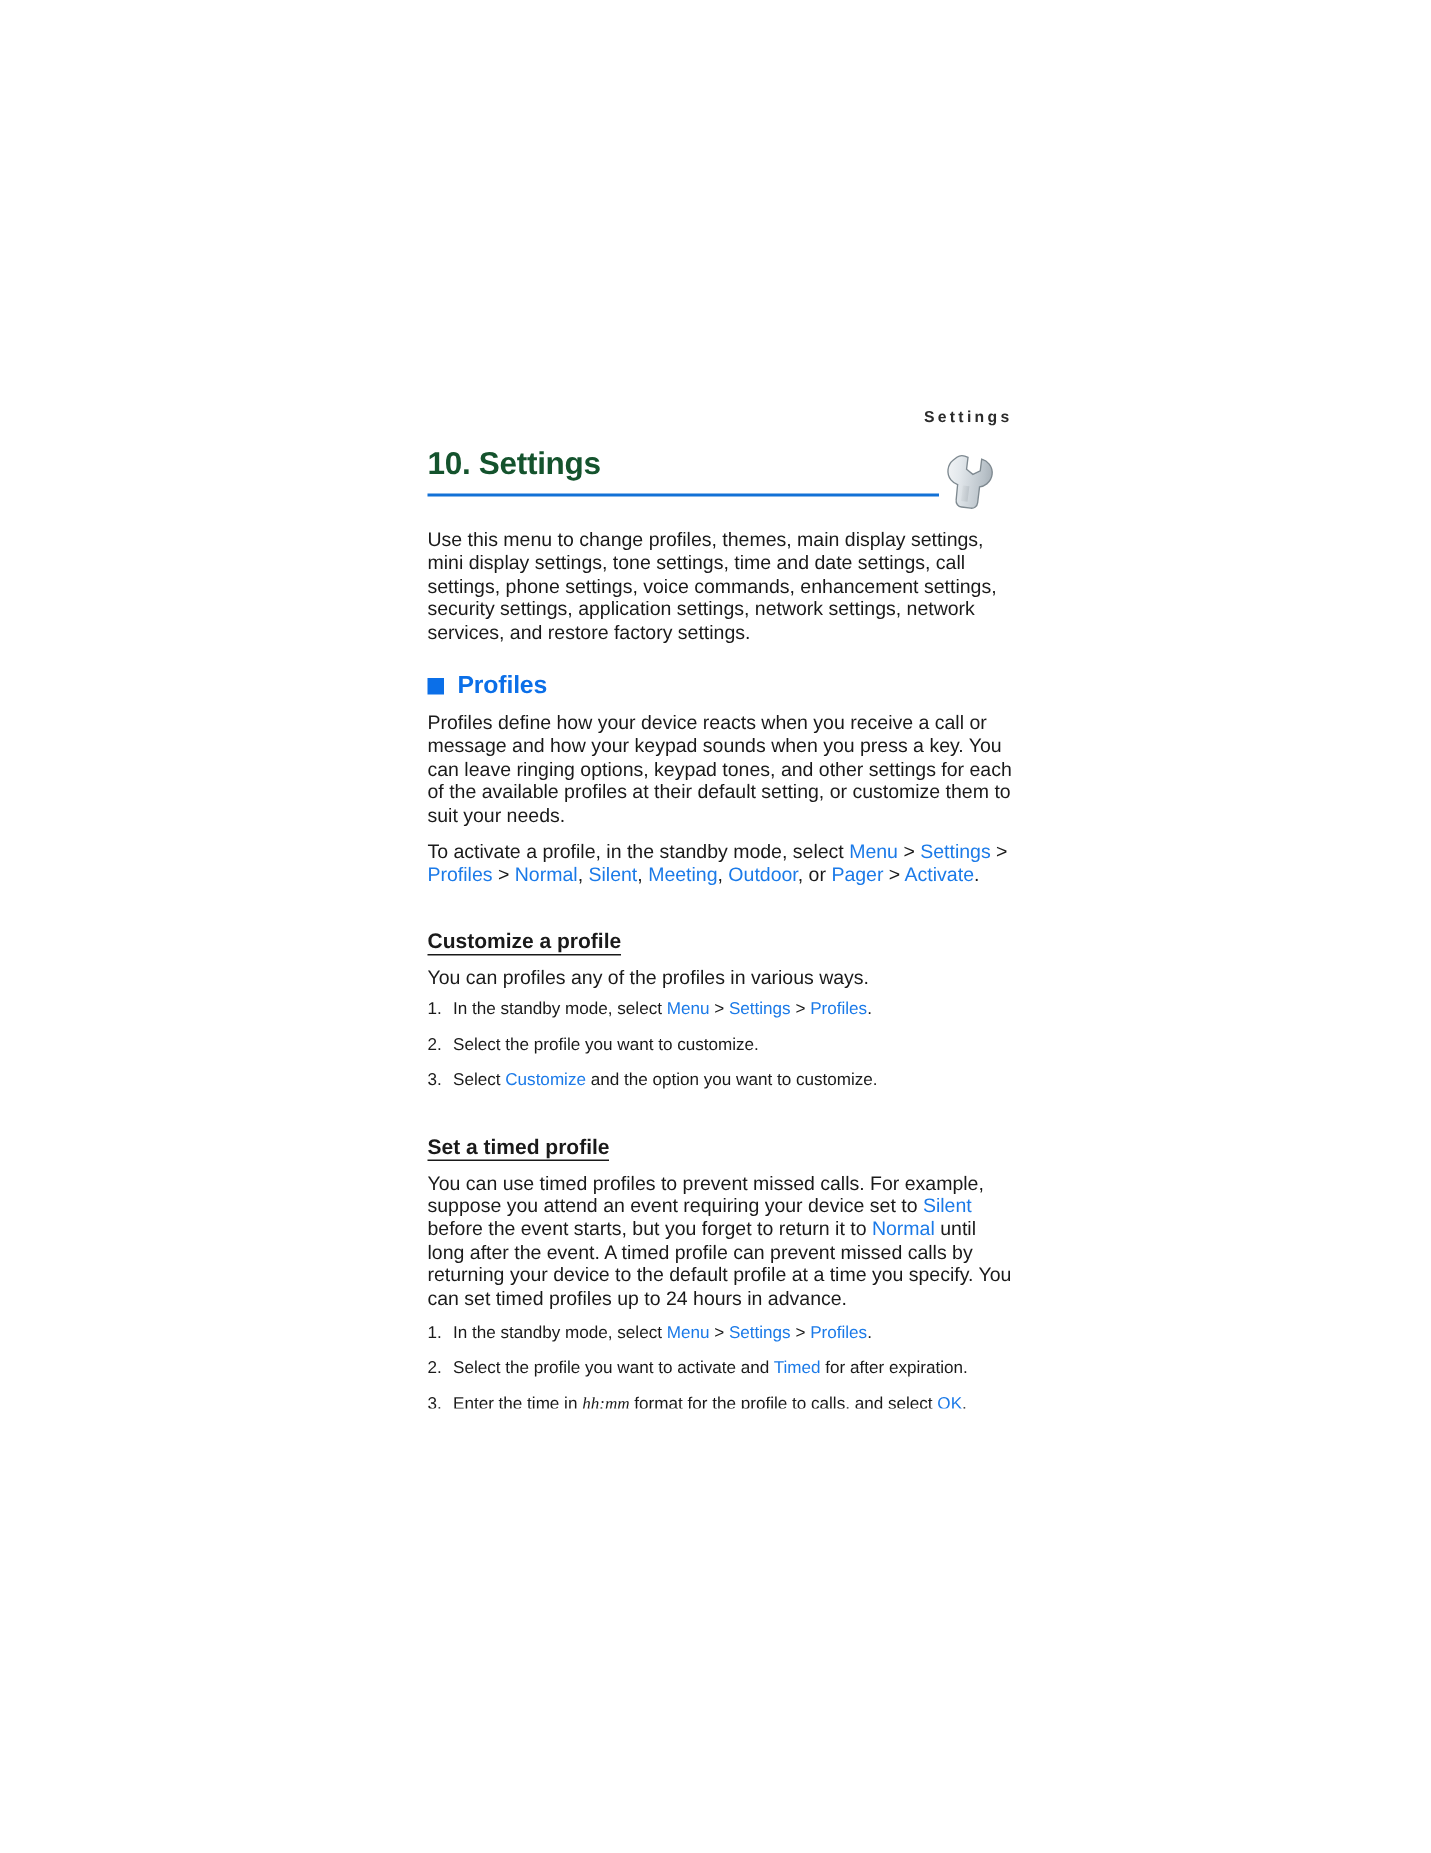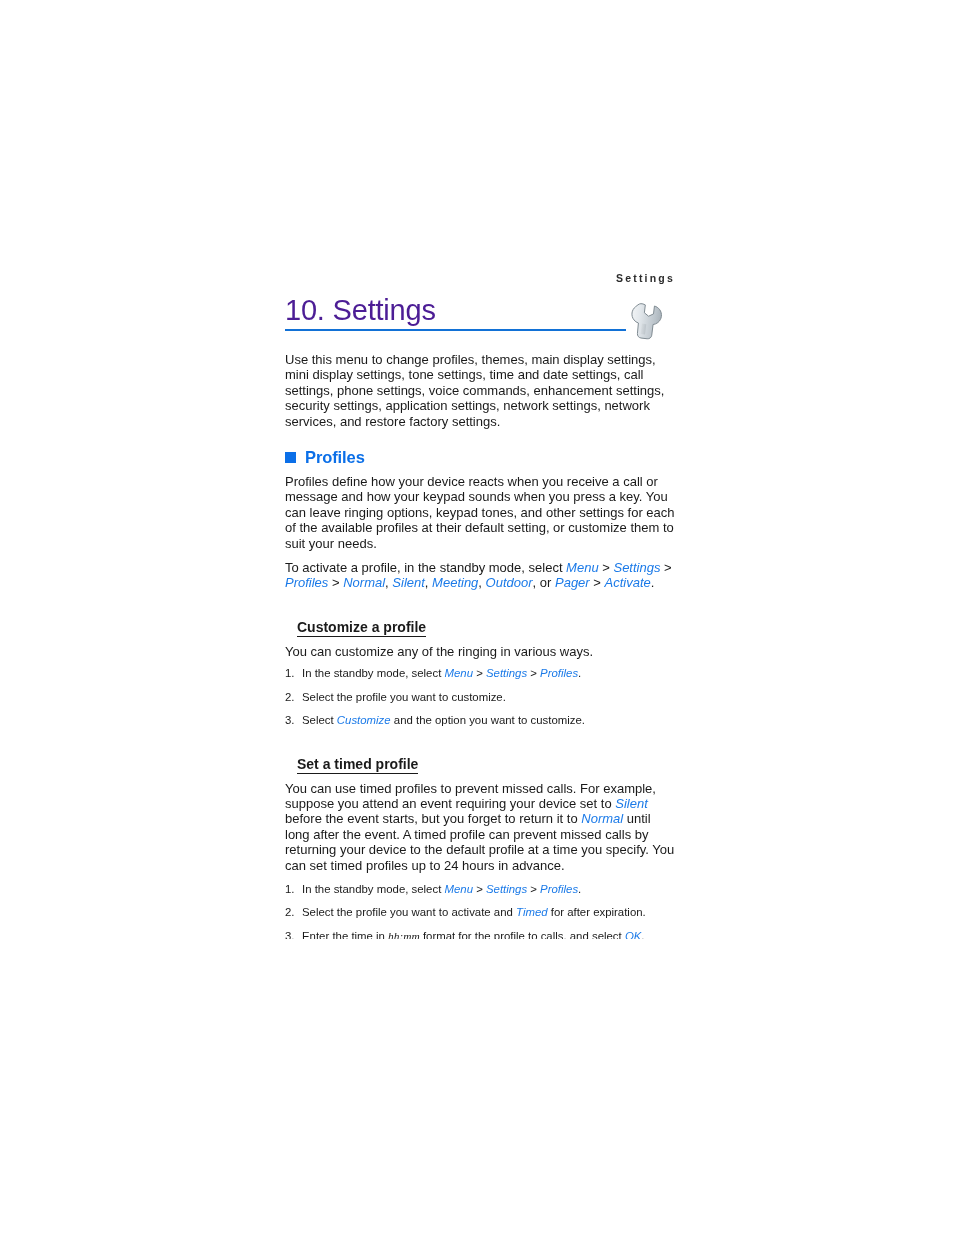--- a/index.html
+++ b/index.html
@@ -38,23 +38,23 @@
   }
 
   
   .chapter-title-wrap {
     position: absolute;
     left: 285px;
     top: 295px;
     width: 390px;
   }
   .chapter-title {
-    font-size: 29px;
-    font-weight: normal;
-    color: #4c1d95;
+    font-size: 21px;
+    font-weight: bold;
+    color: #14532d;
     letter-spacing: -0.2px;
     line-height: 30px;
     margin: 0;
     padding: 0 0 3px 0;
   }
   .title-rule {
     width: 341px;
     height: 2px;
     background: #1271d6;
     margin-top: 1px;
@@ -105,21 +105,21 @@
     color: #0b6fe8;
     letter-spacing: -0.1px;
     line-height: 18px;
   }
 
   
   .sub-head {
     font-size: 14px;
     font-weight: bold;
     color: #1a1a1a;
-    margin: 19px 0 7px 12px;
+    margin: 19px 0 7px 0;
     display: inline-block;
     border-bottom: 1.6px solid #1a1a1a;
     padding-bottom: 1px;
     line-height: 16px;
   }
   .sub-head-wrap { margin: 0; padding: 0; }
 
   
   ol.steps {
     list-style: none;
@@ -139,21 +139,20 @@
     left: 0;
     top: 0;
     width: 14px;
     text-align: left;
     font-size: 11.4px;
     color: #1a1a1a;
   }
 
   
   .ui {
-    font-style: italic;
     color: #1b7ae8;
   }
   .em {
     font-style: italic;
     color: #1a1a1a;
     font-family: Liberation Serif, serif;
   }
   .sep { color: #1a1a1a; }
 
   
@@ -217,21 +216,21 @@
 
     <p class="body">Profiles define how your device reacts when you receive a call or message and how your keypad sounds when you press a key. You can leave ringing options, keypad tones, and other settings for each of the available profiles at their default setting, or customize them to suit your needs.</p>
 
 
     <p class="body"><span>To activate a profile, in the standby mode, select </span><span class="ui">Menu</span><span class="sep"> &gt; </span><span class="ui">Settings</span><span class="sep"> &gt; </span><span class="ui">Profiles</span><span class="sep"> &gt; </span><span class="ui">Normal</span><span class="sep">, </span><span class="ui">Silent</span><span class="sep">, </span><span class="ui">Meeting</span><span class="sep">, </span><span class="ui">Outdoor</span><span class="sep">, </span><span class="sep">or</span><span class="sep"> </span><span class="ui">Pager</span><span class="sep"> &gt; </span><span class="ui">Activate</span><span class="sep">.</span></p>
 
     <div class="sub-head-wrap">
       <div class="sub-head">Customize a profile</div>
     </div>
 
-    <p class="body tight">You can customize any of the ringing in various ways.</p>
+    <p class="body tight">You can profiles any of the profiles in various ways.</p>
 
     <ol class="steps">
       <li><span class="num">1.</span><span>In the standby mode, select </span><span class="ui">Menu</span><span class="sep"> &gt; </span><span class="ui">Settings</span><span class="sep"> &gt; </span><span class="ui">Profiles</span><span class="sep">.</span></li>
 
       <li><span class="num">2.</span><span>Select the profile you want to customize.</span></li>
 
       <li><span class="num">3.</span><span>Select </span><span class="ui">Customize</span><span> and the option you want to customize.</span></li>
     </ol>
 
     <div class="sub-head-wrap">

